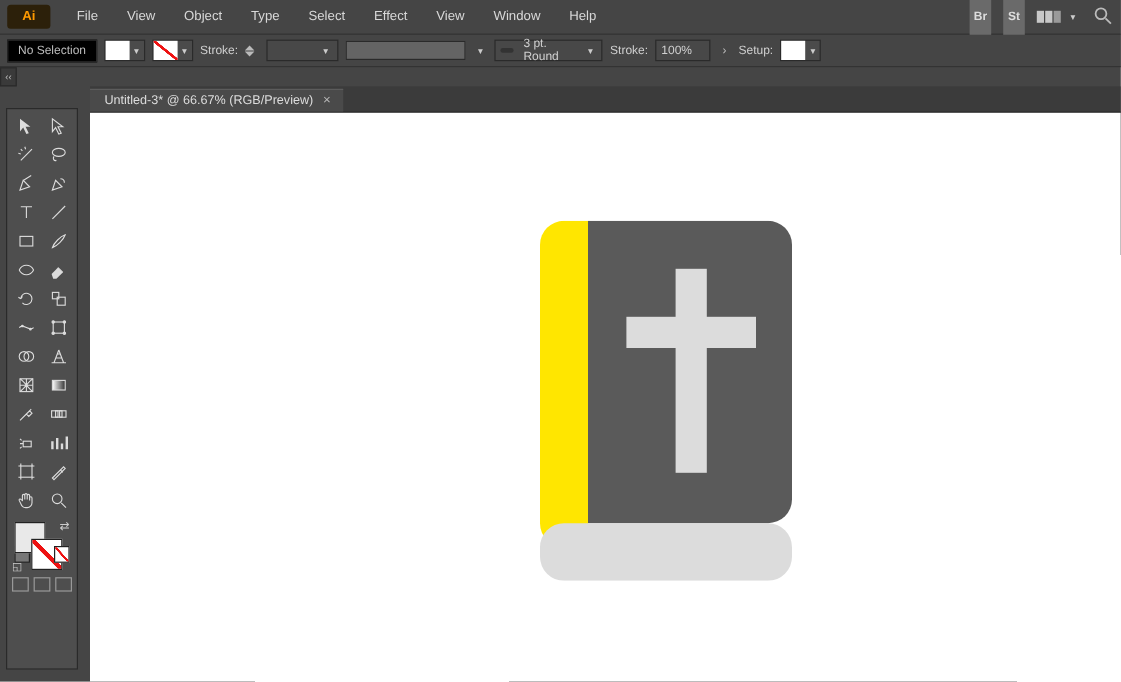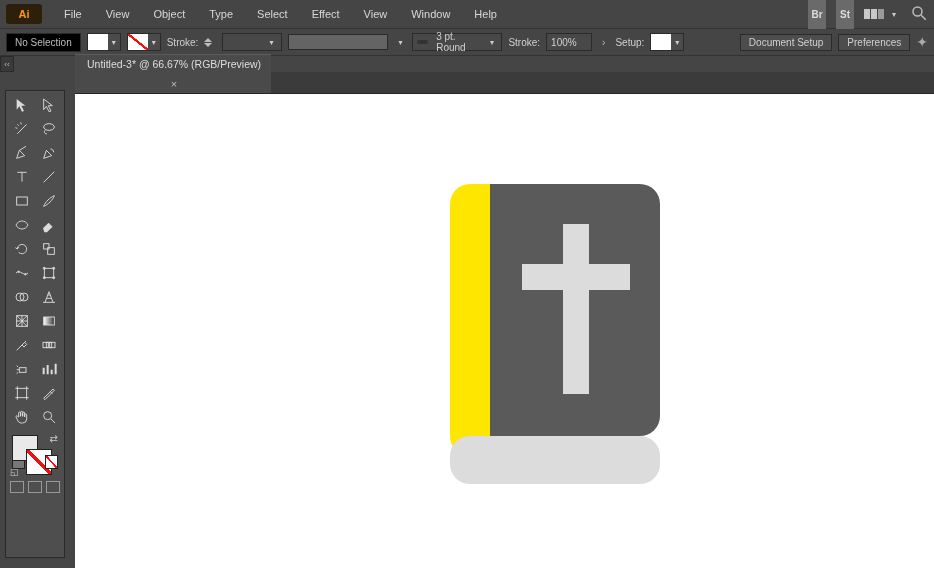--- a/index.html
+++ b/index.html
@@ -173,21 +173,20 @@
     position:absolute; left:75px; top:72px; right:0; height:22px;
     background:#3b3b3b; display:flex; align-items:flex-end;
     border-bottom:1px solid #262626;
   }
   .doctab {
     background:#4a4a4a; padding:3px 10px 3px 12px;
     font-size:10.5px; color:#ddd;
     display:flex; align-items:center; gap:8px;
     cursor:pointer;
     border-top:1px solid #5c5c5c;
-    flex-direction:column;
   }
   .doctab .close { font-size:11px; cursor:pointer; color:#bbb;}
   .canvas-wrap {
     position:absolute; left:75px; top:94px; right:0; bottom:0;
     background:#4a4a4a;
   }
   .canvas {
     position:absolute; left:0; top:0; right:0; height:476px;
     background:#ffffff;
   }
@@ -266,25 +265,20 @@
     <span>100%</span>
   </div>
   <span class="chevr">›</span>
 
   <span class="lbl">Setup:</span>
   <div class="swatch-drop">
     <div class="sw swatch-white"></div>
     <div class="caret">▾</div>
   </div>
 
-  <div class="ctl-right">
-    <div class="btn-pill">Document Setup</div>
-    <div class="btn-pill">Preferences</div>
-    <div class="star">✦</div>
-  </div>
 </div>
 
 <div class="panel-strip-left">‹‹</div>
 
 <div class="toolbar">
   <div class="tool">
       <svg viewBox="0 0 24 24">
         <path fill="#dcdcdc" stroke="none" d="M4 3l0 16 4-5 4 8 3-1-4-8 6 0z"></path>
       </svg>
     </div>

